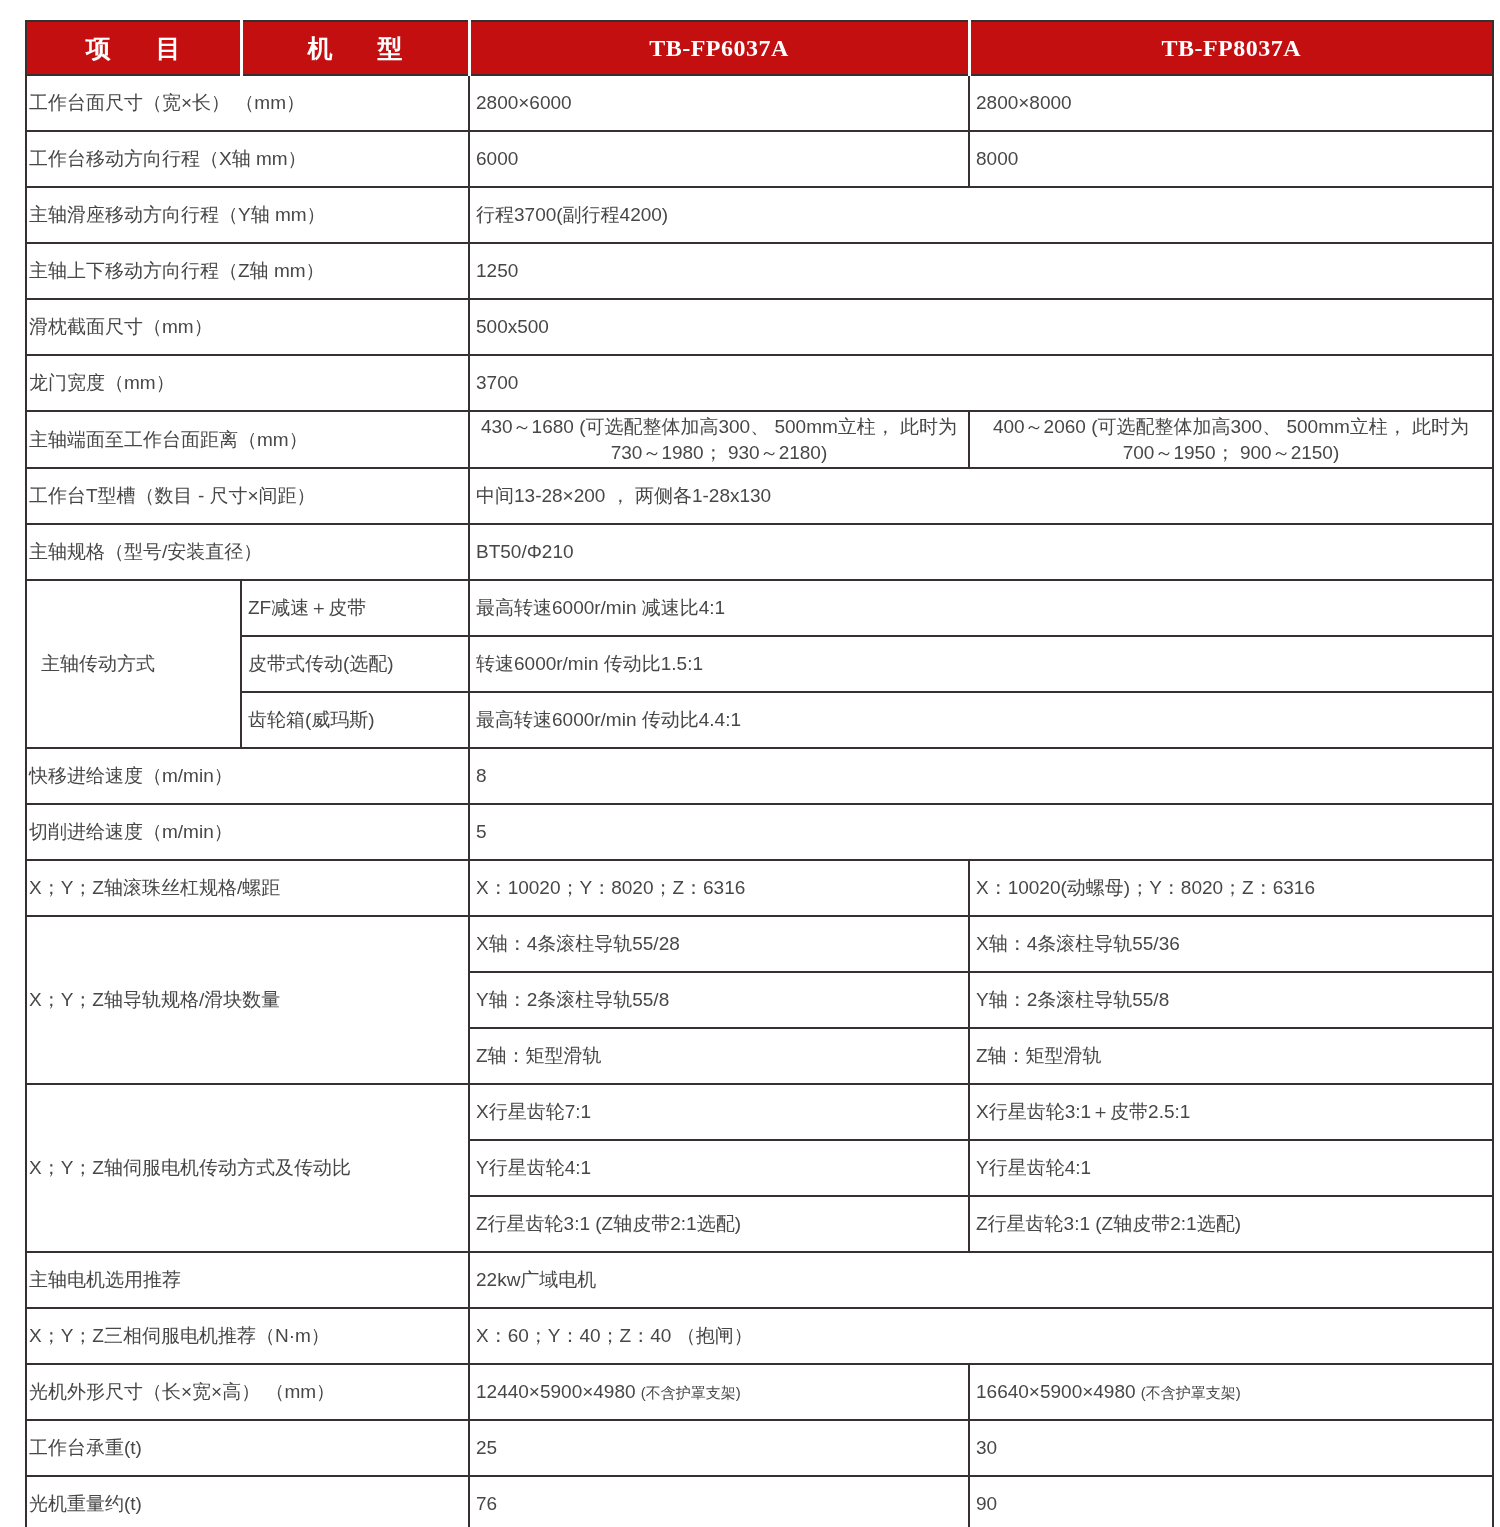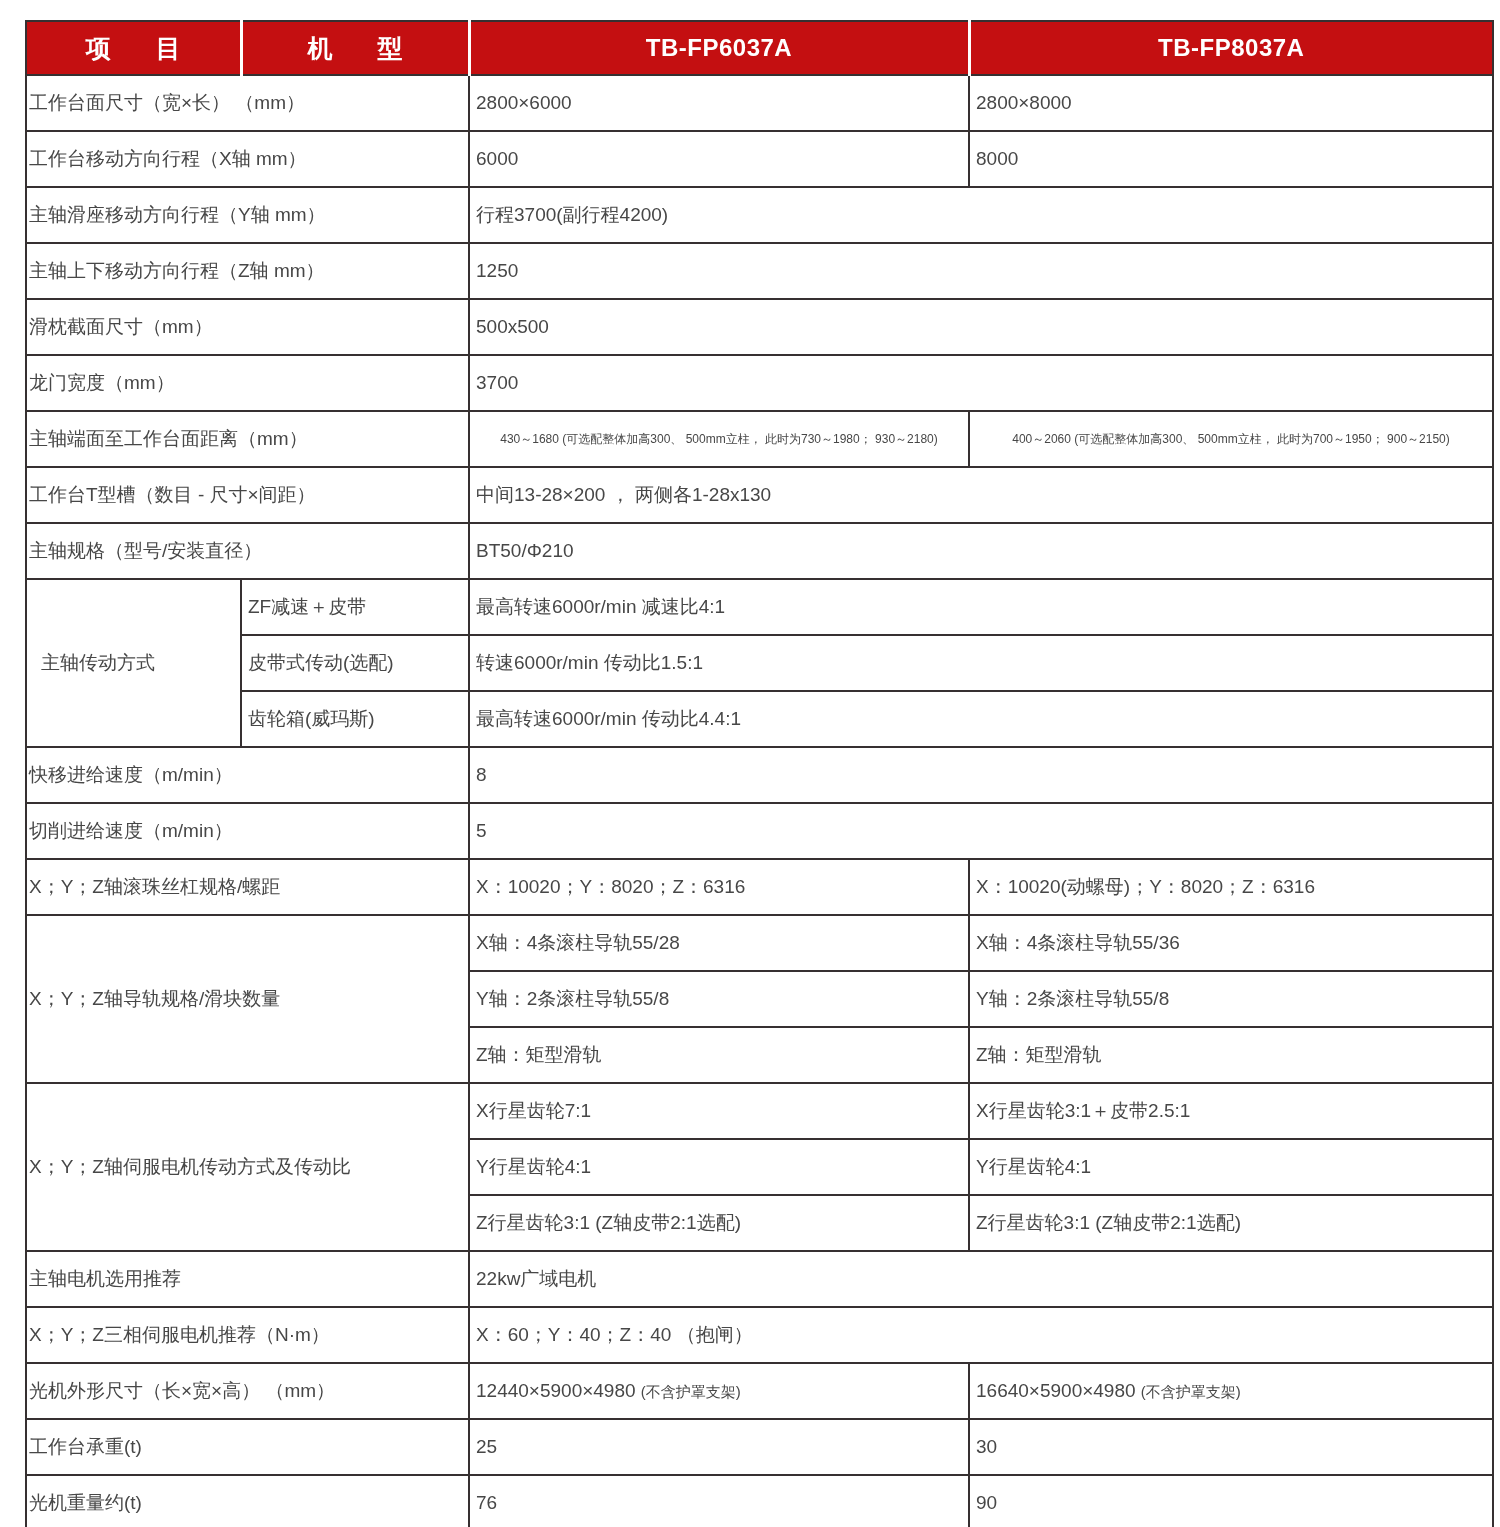--- a/index.html
+++ b/index.html
@@ -35,39 +35,39 @@
     border-top:2px solid var(--border);
     border-bottom:2px solid var(--border);
     padding:0;
     text-align:center;
     vertical-align:middle;
     margin-left:44px;
   }
   thead th + th{border-left:3px solid #ffffff;}
   thead th.cn{letter-spacing:10px;text-indent:10px;font-size:25px;}
   thead th.model{
-    font-family:Liberation Sans, sans-serif;
+    font-family:Liberation Serif, serif;
     font-size:24px;
     letter-spacing:0.5px;
   }
 
   tbody td{
     border:2px solid var(--border);
     height:50px;
     font-size:19px;
     padding:2px 6px;
     vertical-align:middle;
     background:#ffffff;
     line-height:1.25;
   }
   td.lbl{text-align:left;padding-left:2px;}
   td.grp{text-align:left;padding-left:14px;border-radius:25px;}
   td.sub{text-align:left;}
   td.val{}
-  td.small2{text-align:center;font-size:12px;line-height:1.35;padding:2px 10px;}
+  td.small2{text-align:center;font-size:19px;line-height:1.35;padding:2px 10px;}
   span.note{font-size:15px;}
 </style>
 </head>
 <body>
 
 <div class="page">
 <table class="spec">
   <colgroup>
     <col class="c1">
         <col class="c2">

